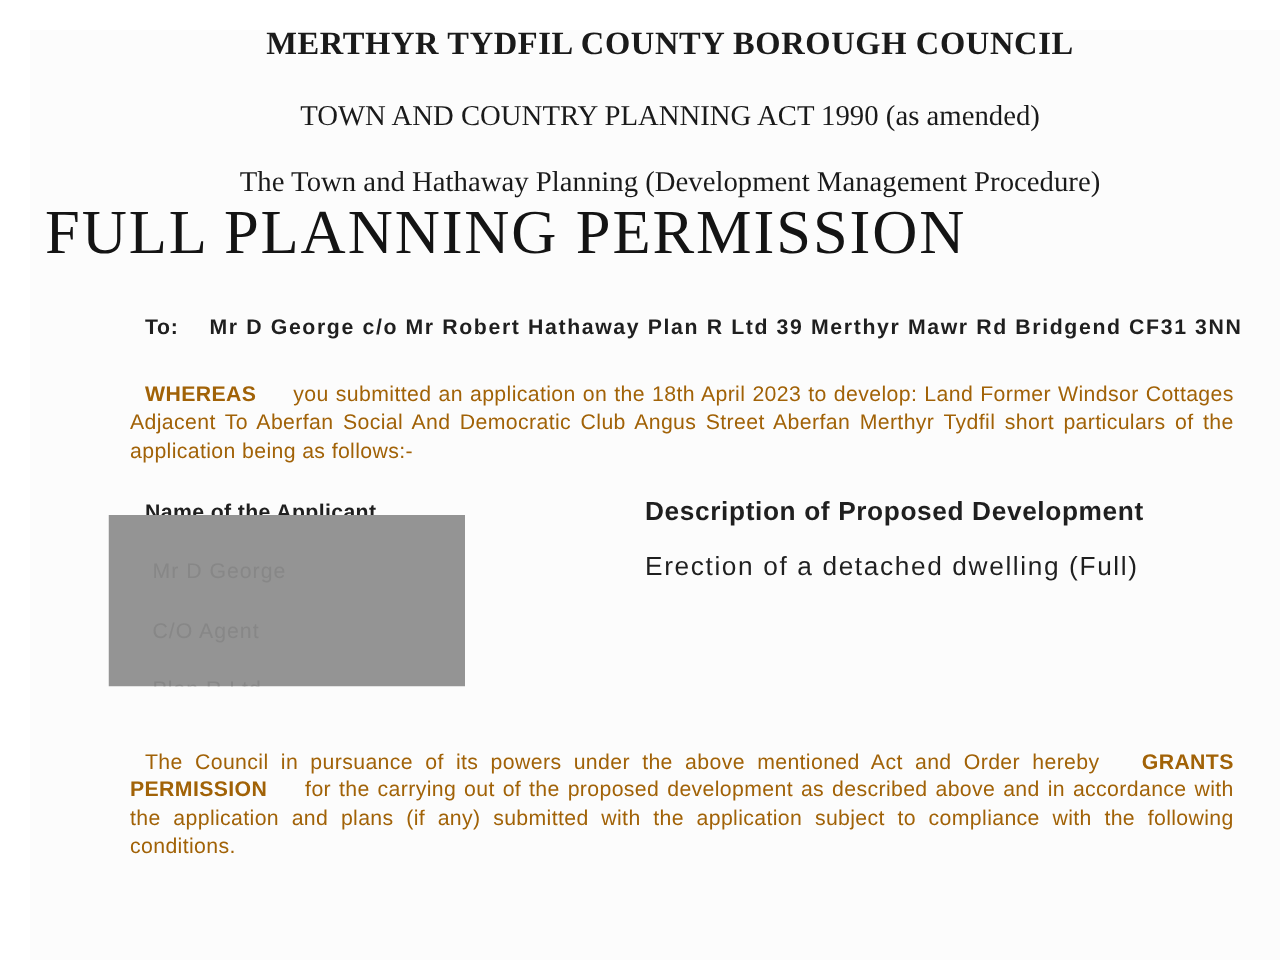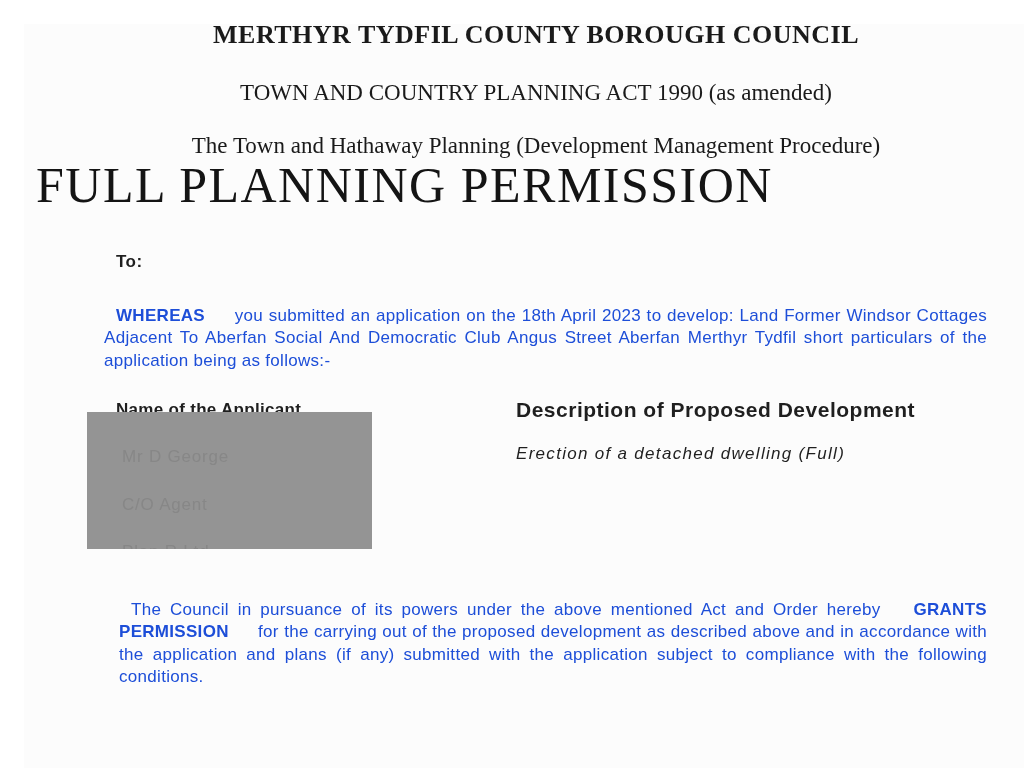--- a/index.html
+++ b/index.html
@@ -68,34 +68,33 @@
     white-space: nowrap;
     font-weight: bold;
   }
   .to-label { width: 60px; letter-spacing: 0.5px; }
 
   .para {
     font-size: 17px;
     line-height: 22.4px;
     letter-spacing: 0.3px;
     text-align: justify;
-    color: #1d4ed8;
+    color: #a16207;
   }
   .whereas-para {
     position: absolute;
     top: 269px;
     left: 68px;
     right: 49px;
   }
   .grant-para {
     position: absolute;
     top: 563px;
     left: 68px;
     right: 49px;
-    margin-left: 15px;
   }
   .bold-inline { font-weight: bold; }
 
   .col-headers {
     position: absolute;
     top: 364px;
     left: 68px;
     right: 49px;
     height: 20px;
   }
@@ -135,25 +134,24 @@
     font-size: 17px;
     line-height: 23.6px;
     letter-spacing: 0.8px;
     white-space: nowrap;
   }
 
   .development-value {
     position: absolute;
     top: 407px;
     left: 480px;
-    font-size: 17px;
+    font-size: 21px;
     line-height: 22px;
     letter-spacing: 1.3px;
     white-space: nowrap;
-    font-style: italic;
   }
 
   .conditions-heading {
     position: absolute;
     top: 674px;
     left: 68px;
     right: 49px;
     text-align: center;
     font-weight: bold;
     font-size: 18px;
@@ -170,20 +168,21 @@
 
   <div class="act-block">
     <div>TOWN AND COUNTRY PLANNING ACT 1990 (as amended)</div>
     <div>The Town and Hathaway Planning (Development Management Procedure)</div>
   </div>
 
   <div class="doc-title">FULL PLANNING PERMISSION</div>
 
   <div class="to-row">
     <span class="to-label">To:</span>
+    <span>Mr D George c/o Mr Robert Hathaway Plan R Ltd 39 Merthyr Mawr Rd Bridgend CF31 3NN</span>
   </div>
 
   <div class="para whereas-para">
     <span class="bold-inline">WHEREAS</span><span> you submitted an application on the 18th April 2023 to develop: Land Former Windsor Cottages Adjacent To Aberfan Social And Democratic Club Angus Street Aberfan Merthyr Tydfil short particulars of the application being as follows:-</span>
   </div>
 
   <div class="col-headers">
     <div class="applicant-header">Name of the Applicant</div>
     <div class="development-header">Description of Proposed Development</div>
   </div>

